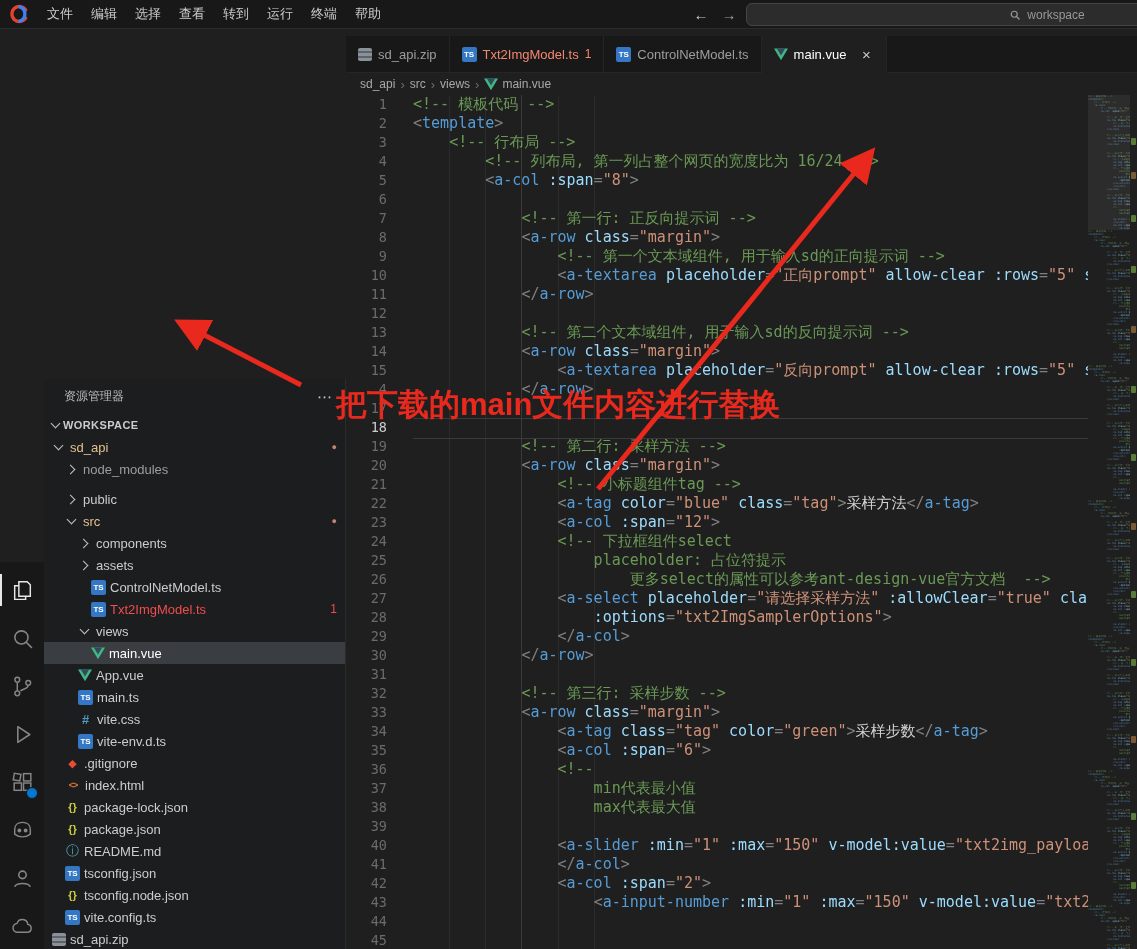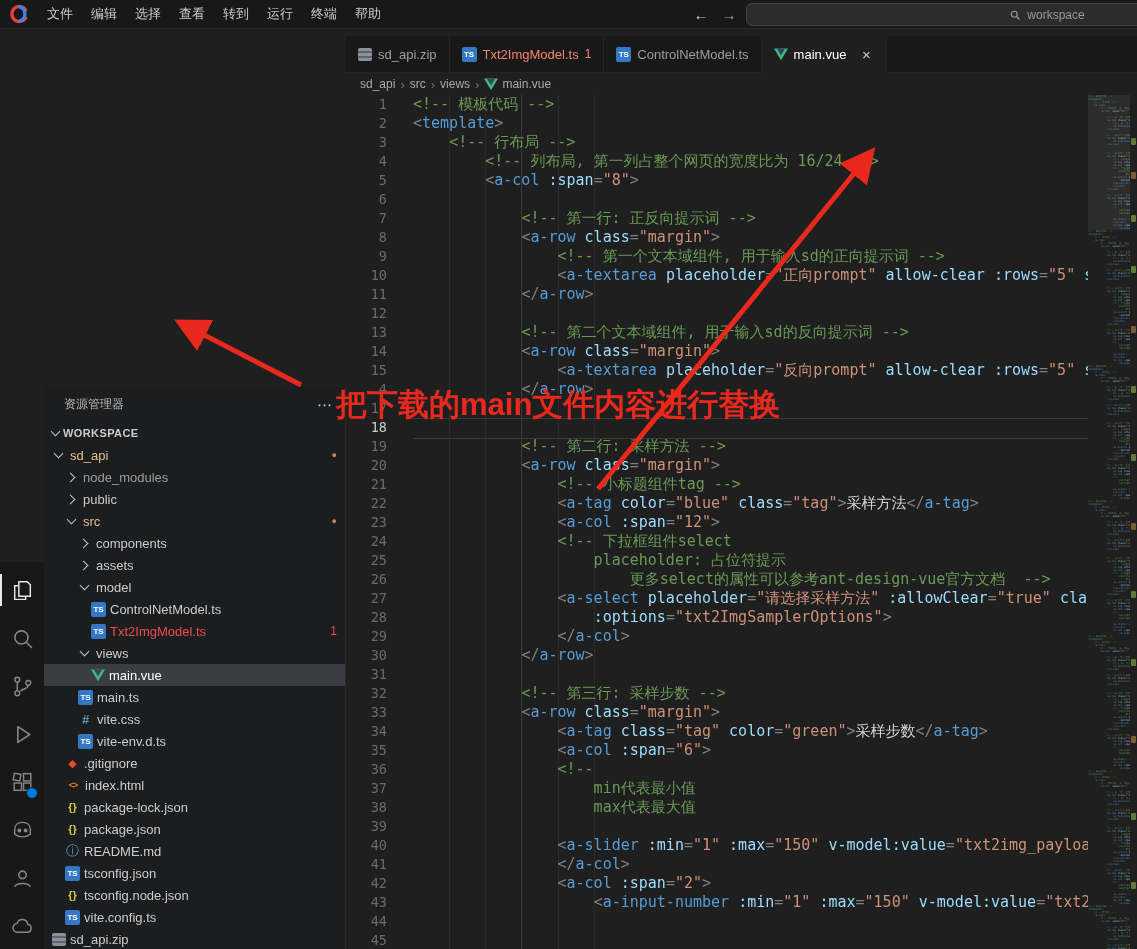--- a/index.html
+++ b/index.html
@@ -197,44 +197,39 @@
             <span class="chev exp"></span>
             <span class="tree-label modified">sd_api</span>
             <span class="flexsp"></span>
             <span class="tree-dot">●</span>
           </div>
           <div class="tree-row" style="padding-left: 19px;">
             <span class="chev col"></span>
             <span class="tree-label dim">node_modules</span>
             <span class="flexsp"></span>
           </div>
-          <div class="tree-row" style="padding-left: 19px;">
+          <div class="tree-row" style="padding-left: 19px; margin-top: 8px;">
             <span class="chev col"></span>
             <span class="tree-label">public</span>
             <span class="flexsp"></span>
           </div>
           <div class="tree-row" style="padding-left: 19px;">
             <span class="chev exp"></span>
             <span class="tree-label modified">src</span>
             <span class="flexsp"></span>
             <span class="tree-dot">●</span>
           </div>
           <div class="tree-row" style="padding-left: 32px;">
             <span class="chev col"></span>
             <span class="tree-label">components</span>
             <span class="flexsp"></span>
           </div>
           <div class="tree-row" style="padding-left: 32px;">
             <span class="chev col"></span>
             <span class="tree-label">assets</span>
-            <span class="flexsp"></span>
-          </div>
-          <div class="tree-row" style="padding-left: 32px;">
-            <span class="chev exp"></span>
-            <span class="tree-label">model</span>
             <span class="flexsp"></span>
           </div>
           <div class="tree-row" style="padding-left: 45px;">
             <span class="chev-sp"></span>
             <span class="fi fi-ts">TS</span>
             <span class="tree-label">ControlNetModel.ts</span>
             <span class="flexsp"></span>
           </div>
           <div class="tree-row" style="padding-left: 45px;">
             <span class="chev-sp"></span>
@@ -250,20 +245,31 @@
           </div>
           <div class="tree-row selected" style="padding-left: 45px;">
             <span class="chev-sp"></span>
             <span class="fi fi-vue">
               <svg viewBox="0 0 16 14">
                 <polygon points="0,0 16,0 8,13.5" fill="#41b883"></polygon>
                 <polygon points="3.2,0 12.8,0 8,8.1" fill="#35495e"></polygon>
               </svg>
             </span>
             <span class="tree-label">main.vue</span>
+            <span class="flexsp"></span>
+          </div>
+          <div class="tree-row" style="padding-left: 32px;">
+            <span class="chev-sp"></span>
+            <span class="fi fi-vue">
+              <svg viewBox="0 0 16 14">
+                <polygon points="0,0 16,0 8,13.5" fill="#41b883"></polygon>
+                <polygon points="3.2,0 12.8,0 8,8.1" fill="#35495e"></polygon>
+              </svg>
+            </span>
+            <span class="tree-label">App.vue</span>
             <span class="flexsp"></span>
           </div>
           <div class="tree-row" style="padding-left: 32px;">
             <span class="chev-sp"></span>
             <span class="fi fi-ts">TS</span>
             <span class="tree-label">main.ts</span>
             <span class="flexsp"></span>
           </div>
           <div class="tree-row" style="padding-left: 32px;">
             <span class="chev-sp"></span>

